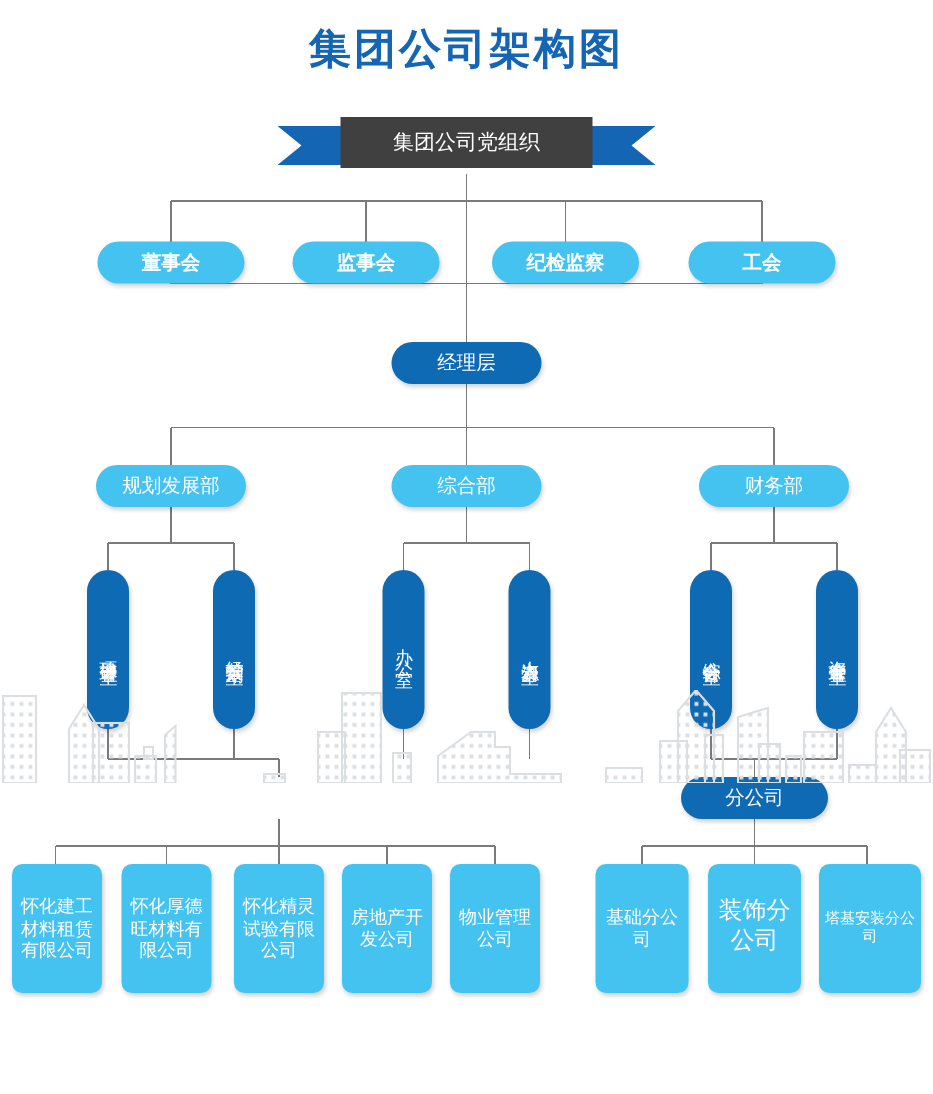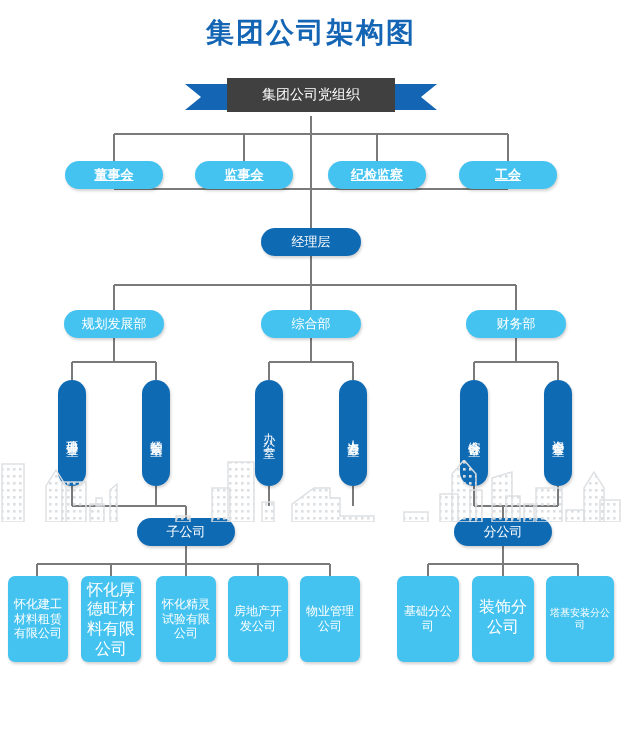--- a/index.html
+++ b/index.html
@@ -29,21 +29,21 @@
     display:flex; align-items:center; justify-content:center;
     color:#ffffff;
     text-align:center;
     line-height:1.22;
     box-shadow:1px 2px 3px rgba(0,0,0,0.18);
   }
   .lite   { background:#45c3f0; }
   .deep   { background:#0f6ab4; }
   .pill   { border-radius:14px; }
   .soft   { border-radius:7px; }
-  .bold   { font-weight:bold;text-decoration:underline; }
+  .bold   { font-weight:bold; }
   
   .banner-wrap { position:absolute; left:185px; top:78px; width:252px; height:38px; }
   .ribbon-l, .ribbon-r {
     position:absolute; top:6px; width:56px; height:26px; background:#1565b5;
   }
   .ribbon-l { left:0;  clip-path:polygon(0 0, 56px 0, 56px 26px, 0 26px, 16px 13px); }
   .ribbon-r { right:0; clip-path:polygon(0 0, 56px 0, 40px 13px, 56px 26px, 0 26px); }
   .banner-box {
     position:absolute; left:42px; top:0; width:168px; height:34px;
     background:#404040; display:flex; align-items:center; justify-content:center;
@@ -179,31 +179,28 @@
     <span>人力资源室</span>
   </div>
 
   <div class="node deep pill vnode" style="left:460px;top:380px;width:28px;height:106px;">
     <span>综合会计室</span>
   </div>
   <div class="node deep pill vnode" style="left:544px;top:380px;width:28px;height:106px;">
     <span>资金管理室</span>
   </div>
 
-  <div class="node deep pill" style="left:137px;top:518px;width:98px;height:28px;font-size:13px;">
-    <span>子公司</span>
-  </div>
   <div class="node deep pill" style="left:454px;top:518px;width:98px;height:28px;font-size:13px;align-items:center;">
     <span>分公司</span>
   </div>
 
   <div class="node lite soft" style="left:8px;top:576px;width:60px;height:86px;font-size:12px;padding:14px 4px;">
     <span>怀化建工材料租赁有限公司</span>
   </div>
-  <div class="node lite soft" style="left:81px;top:576px;width:60px;height:86px;font-size:16px;padding:6px 4px;">
+  <div class="node lite soft" style="left:81px;top:576px;width:60px;height:86px;font-size:12px;padding:6px 4px;">
     <span>怀化厚德旺材料有限公司</span>
   </div>
   <div class="node lite soft" style="left:156px;top:576px;width:60px;height:86px;font-size:12px;padding:6px 4px;">
     <span>怀化精灵试验有限公司</span>
   </div>
   <div class="node lite soft" style="left:228px;top:576px;width:60px;height:86px;font-size:12px;padding:6px 4px;">
     <span>房地产开发公司</span>
   </div>
   <div class="node lite soft" style="left:300px;top:576px;width:60px;height:86px;font-size:12px;padding:6px 4px;">
     <span>物业管理公司</span>

